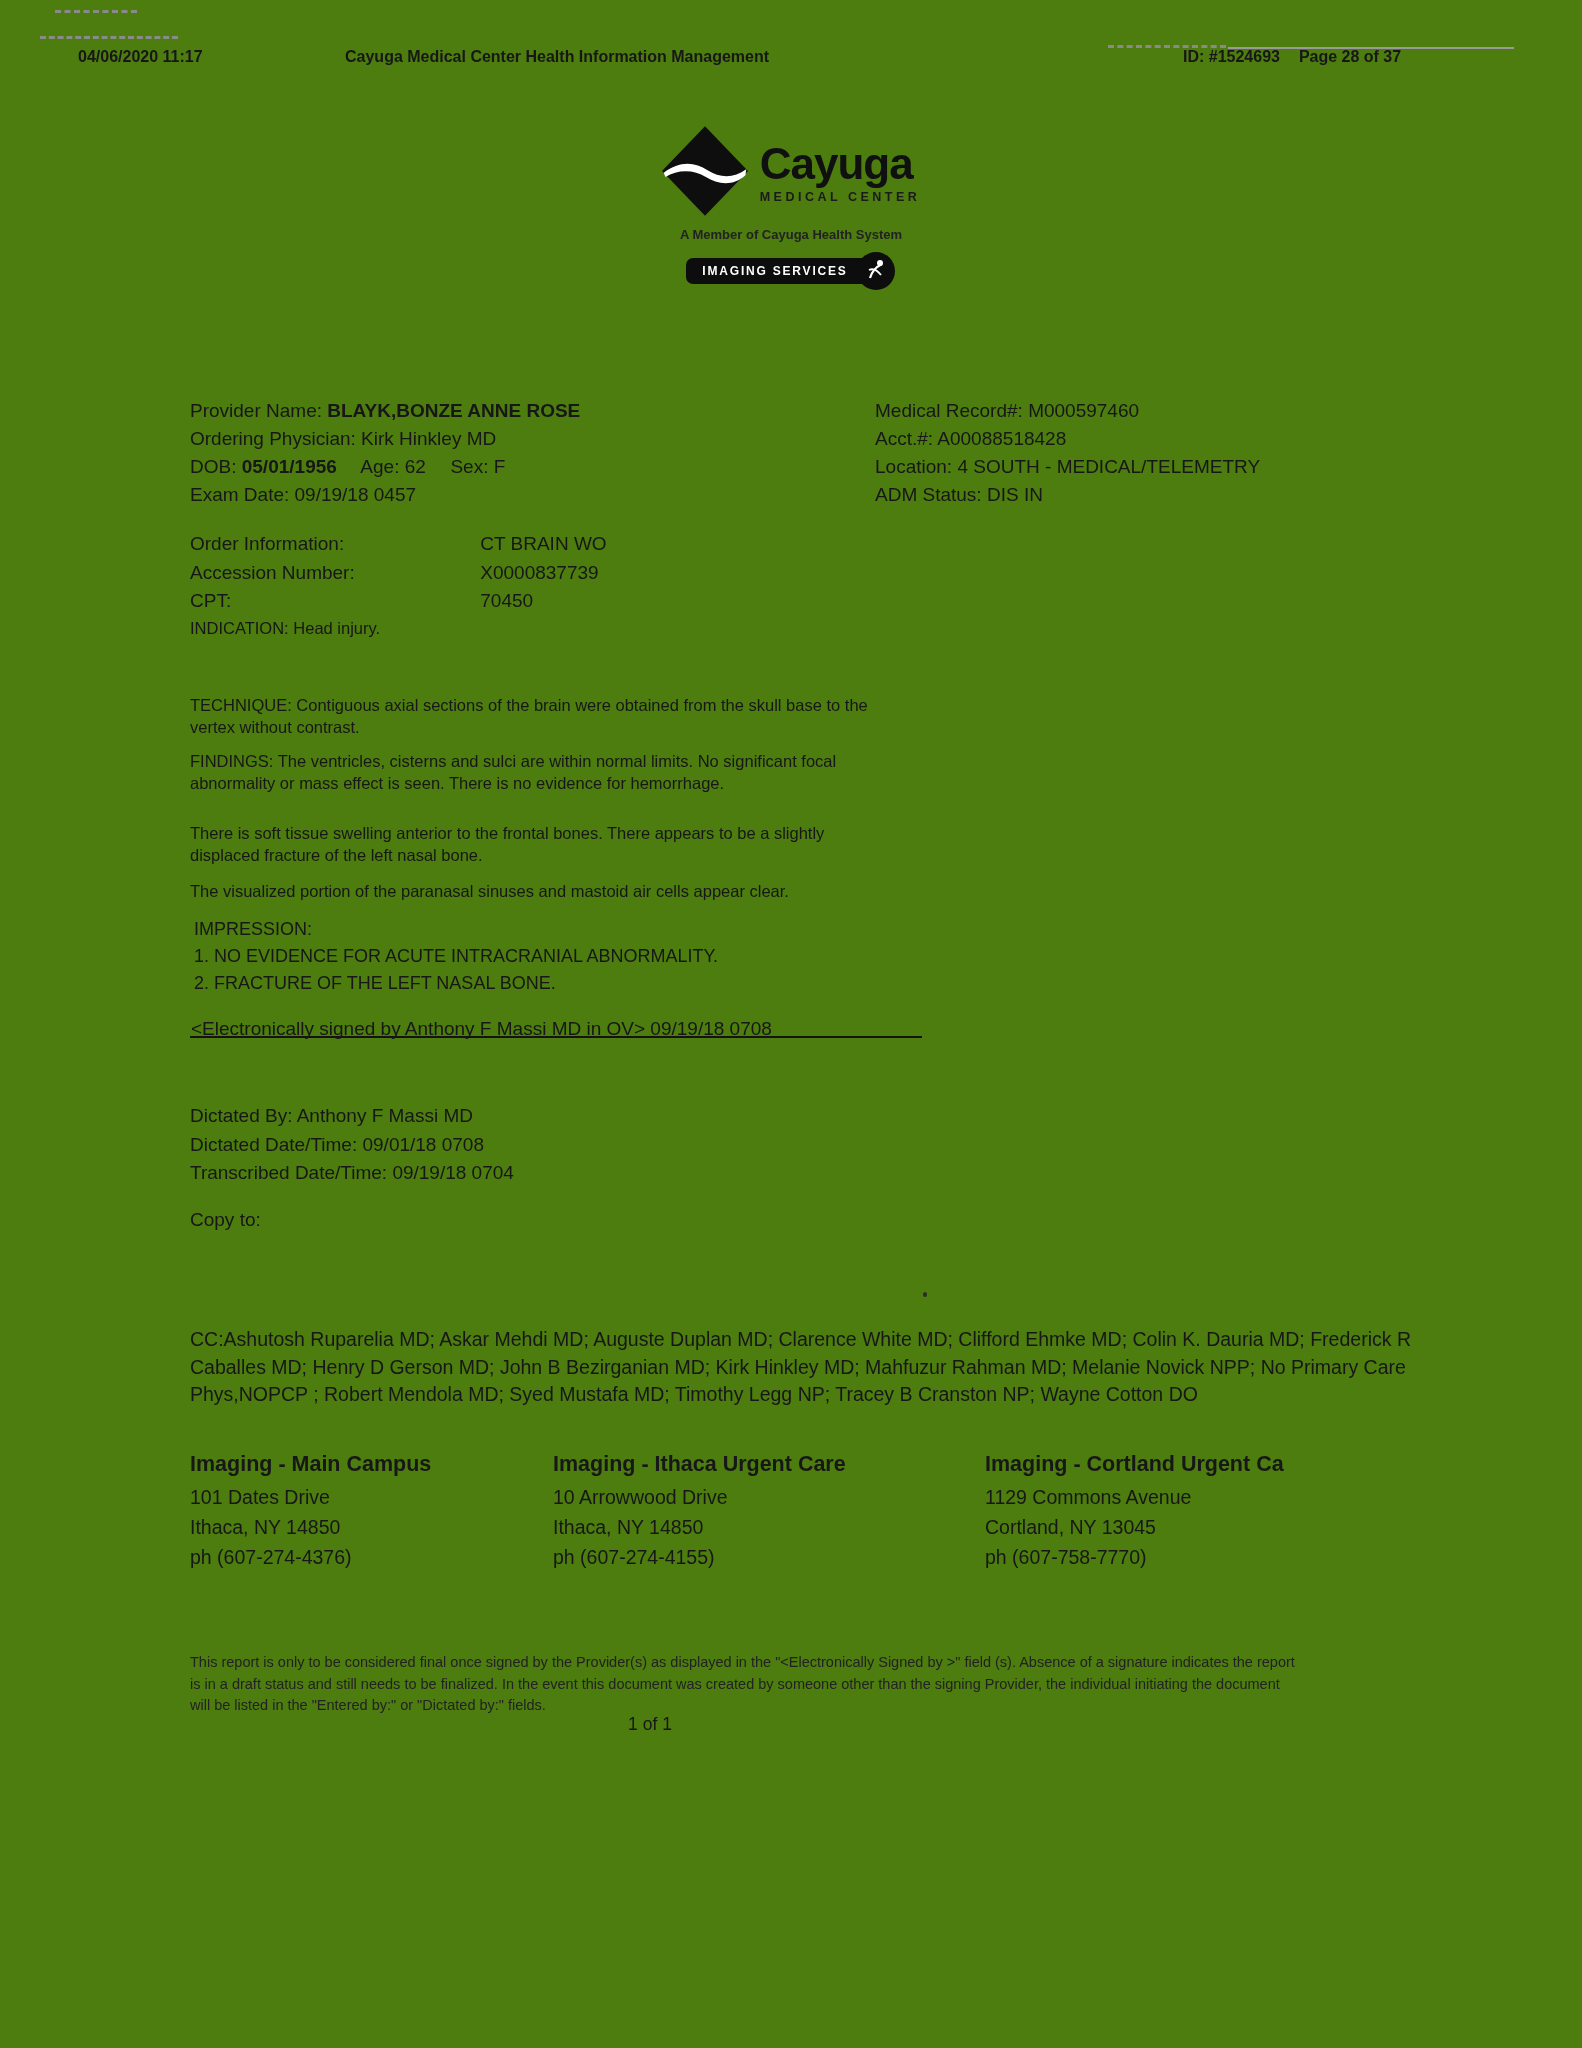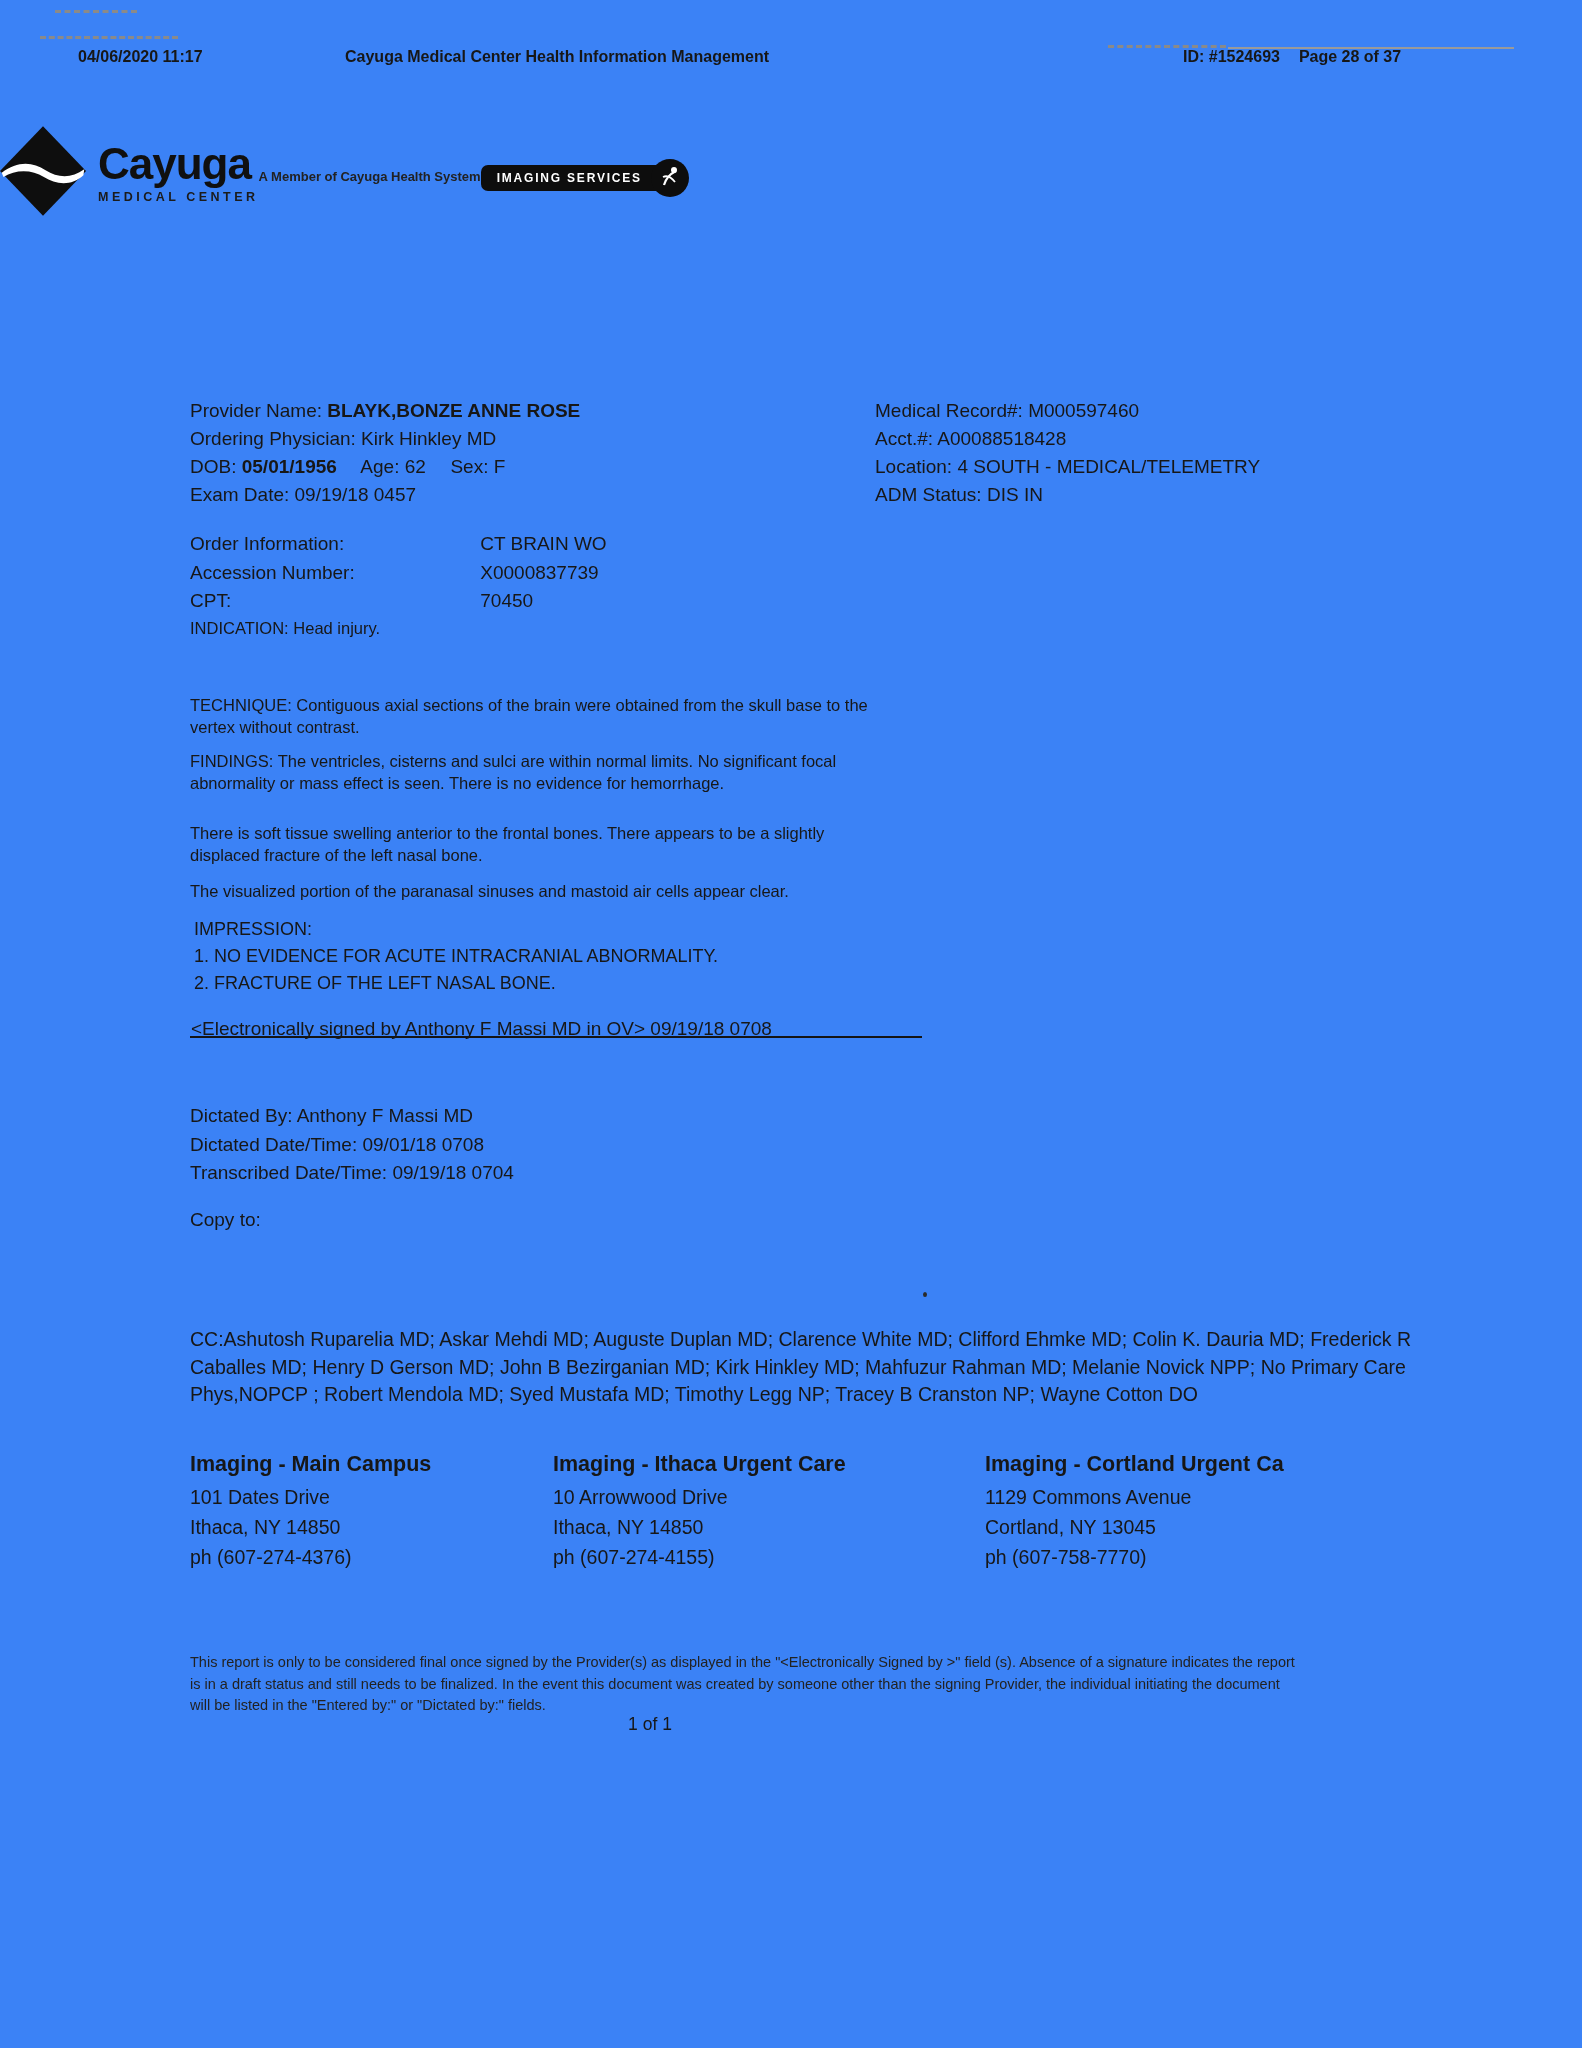--- a/index.html
+++ b/index.html
@@ -1,28 +1,28 @@
 <!DOCTYPE html>
 <html><head>
 <meta charset="utf-8">
 <style>
   html,body { margin:0; padding:0; background:#e8e8e8; }
   .page {
     position:relative; width:1582px; height:2048px; margin:0 auto;
-    background:#3b82f6; overflow:hidden;
+    background:#4d7c0f; overflow:hidden;
     font-family:"Liberation Sans", sans-serif; color:#171717;
   }
   .abs { position:absolute; }
   .b { font-weight:bold; }
   
   .hdr { font-size:16px; font-weight:bold; white-space:nowrap; }
   .artifact { position:absolute; border-top:3px dashed #8a8a8a; }
   .artifact.solid { border-top-style:solid; border-top-width:2px; border-top-color:#9a9a9a; }
   
-  .logo-wrap { left:0; right:0; top:126px; display:flex; flex-direction:row; align-items:center; }
+  .logo-wrap { left:0; right:0; top:126px; display:flex; flex-direction:column; align-items:center; }
   .logo-row { display:flex; align-items:center; }
   .logo-textcol { margin-left:12px; display:flex; flex-direction:column; }
   .logo-name { font-size:44px; font-weight:bold; letter-spacing:-1px; line-height:1; color:#101010; }
   .logo-sub { font-size:12.5px; font-weight:bold; letter-spacing:3.5px; margin-top:4px; color:#1b1b1b; }
   .logo-member { font-size:13px; font-weight:bold; margin-top:7px; color:#222; }
   .badge-row { display:flex; align-items:center; margin-top:9px; }
   .badge-pill {
     background:#0d0d0d; color:#fff; font-size:12px; font-weight:bold;
     letter-spacing:1.8px; padding:6px 26px 6px 16px; border-radius:7px; white-space:nowrap;
   }

